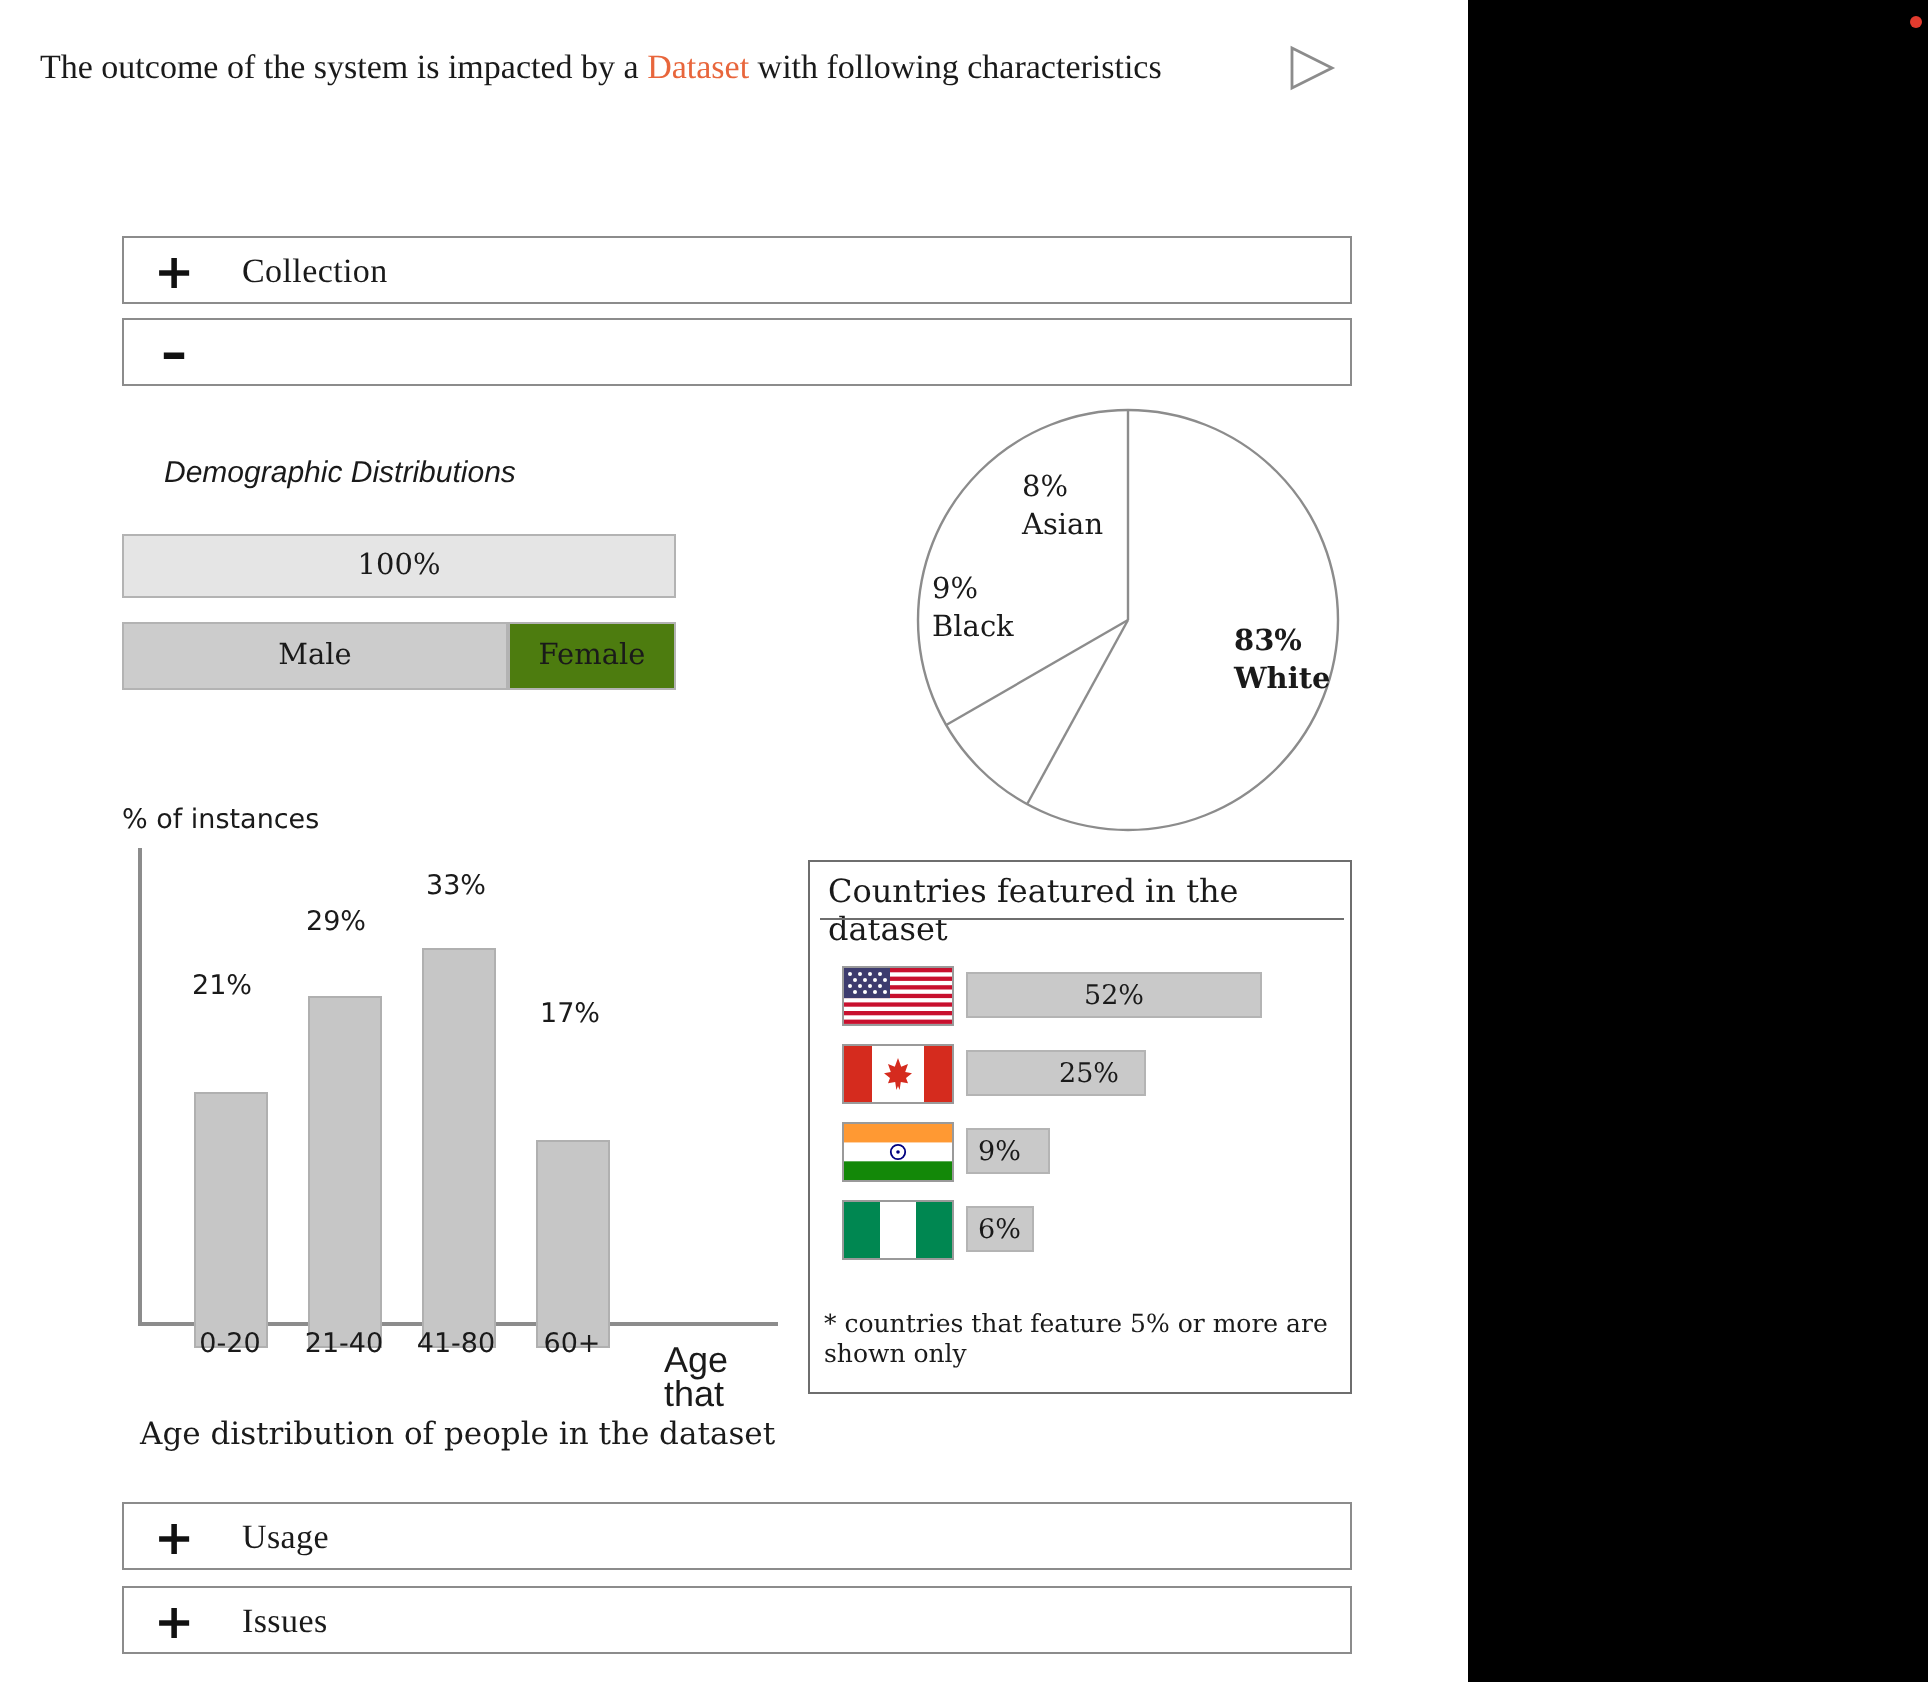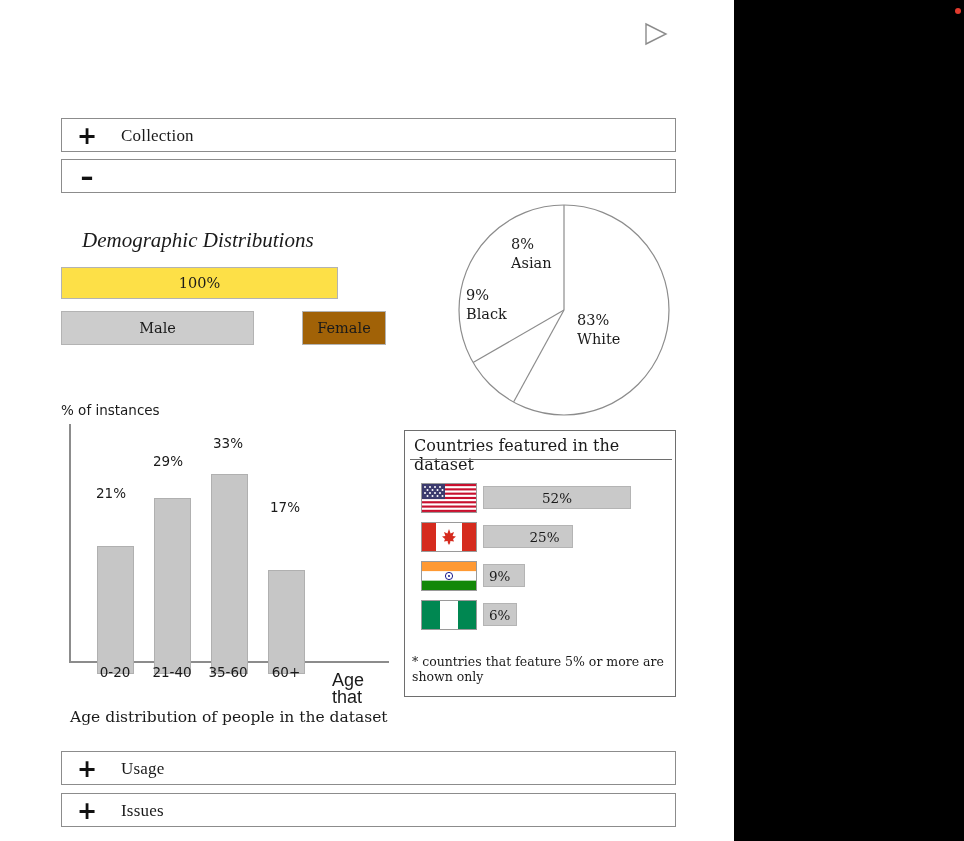--- a/index.html
+++ b/index.html
@@ -97,32 +97,32 @@
   #acc-collection { top: 118px; }
   #acc-demographics { top: 159px; }
   #acc-usage { top: 751px; }
   #acc-issues { top: 793px; }
 
   
   .demo-title {
     position: absolute;
     left: 82px;
     top: 228px;
-    font-size: 21px;
+    font-size: 15px;
     font-style: italic;
-    font-family: Liberation Serif, serif;
+    font-family: Liberation Sans, sans-serif;
     text-align: center;
   }
   .bar-100 {
     position: absolute;
     left: 61px;
     top: 267px;
     width: 277px;
     height: 32px;
-    background: #fde047;
+    background: #e5e5e5;
     border: 1px solid #b3b3b3;
     box-sizing: border-box;
     display: flex;
     align-items: center;
     justify-content: center;
     font-size: 14.5px;
     font-family: "DejaVu Serif", serif;
   }
   .bar-male {
     position: absolute;
@@ -138,47 +138,46 @@
     justify-content: center;
     font-size: 14.5px;
     font-family: "DejaVu Serif", serif;
   }
   .bar-female {
     position: absolute;
     left: 254px;
     top: 311px;
     width: 84px;
     height: 34px;
-    background: #a16207;
+    background: #4d7c0f;
     border: 1px solid #b3b3b3;
     box-sizing: border-box;
     display: flex;
     align-items: center;
     justify-content: center;
     font-size: 14.5px;
     font-family: "DejaVu Serif", serif;
-    margin-left: 48px;
   }
 
   
   .pie-wrap {
     position: absolute;
     left: 458px;
     top: 204px;
     width: 212px;
     height: 212px;
   }
   .pie-label {
     position: absolute;
     font-family: "DejaVu Serif", serif;
     font-size: 14.5px;
     line-height: 19px;
     text-align: left;
   }
-  .pie-label.bold { font-weight: normal; }
+  .pie-label.bold { font-weight: bold; margin-left: 40px; }
   #pie-asian { left: 511px; top: 235px; }
   #pie-black { left: 466px; top: 286px; }
   #pie-white { left: 577px; top: 311px; }
 
   
   .pct-caption {
     position: absolute;
     left: 61px;
     top: 402px;
     font-size: 13.5px;
@@ -301,20 +300,23 @@
     font-size: 12.5px;
     font-family: "DejaVu Serif", serif;
     line-height: 15px;
   }
 </style>
 </head>
 <body>
 
 <div id="root">
 
+  <div class="header">
+    <span>The outcome of the system is impacted by a </span><span class="kw">Dataset</span><span> with following characteristics</span>
+  </div>
   <svg class="play-svg" width="26" height="26" viewBox="0 0 26 26">
     <polygon points="3,3 23,13 3,23" fill="#ffffff" stroke="#8c8c8c" stroke-width="1.4"></polygon>
   </svg>
 
   <div class="acc" id="acc-collection">
     <span class="sign">+</span>
     <span class="acc-label">Collection</span>
   </div>
 
   <div class="acc" id="acc-demographics">
@@ -358,21 +360,21 @@
     <div class="bar" style="left:150px; height:200px;"></div>
     <div class="bar" style="left:207px; height:104px;"></div>
   </div>
   <div class="bar-val" style="left:86px; top:485px;">21%</div>
   <div class="bar-val" style="left:143px; top:453px;">29%</div>
   <div class="bar-val" style="left:203px; top:435px;">33%</div>
   <div class="bar-val" style="left:260px; top:499px;">17%</div>
 
   <div class="bar-cat" style="left:85px;">0-20</div>
   <div class="bar-cat" style="left:142px;">21-40</div>
-  <div class="bar-cat" style="left:198px;">35-60</div>
+  <div class="bar-cat" style="left:198px;">41-80</div>
   <div class="bar-cat" style="left:256px;">60+</div>
 
   <div class="age-group-label">
     <div>Age</div>
     <div>that</div>
   </div>
   <div class="age-caption">Age distribution of people in the dataset</div>
 
   <div class="countries-box">
     <div class="countries-title">Countries featured in the dataset</div>

